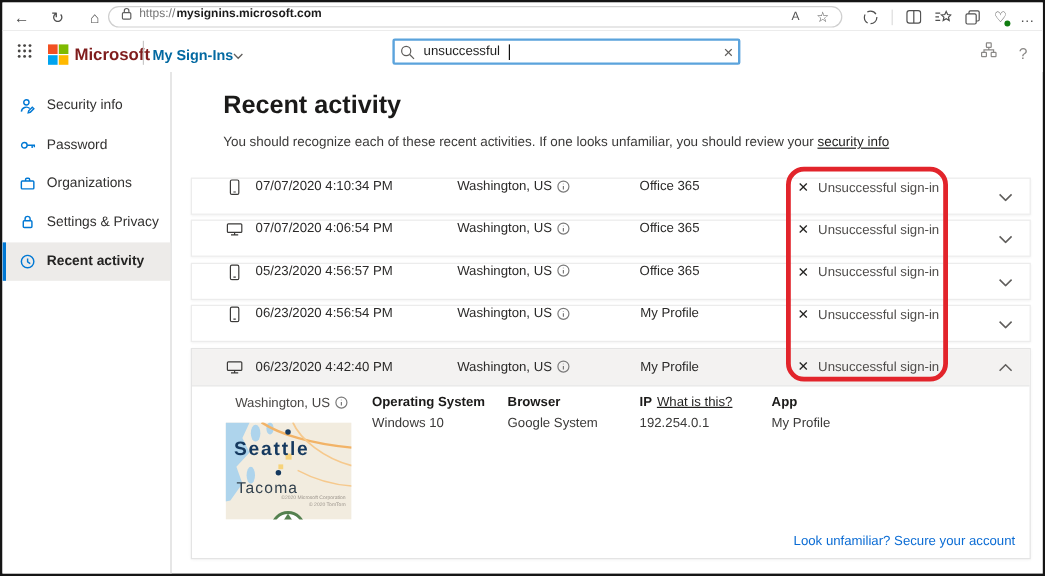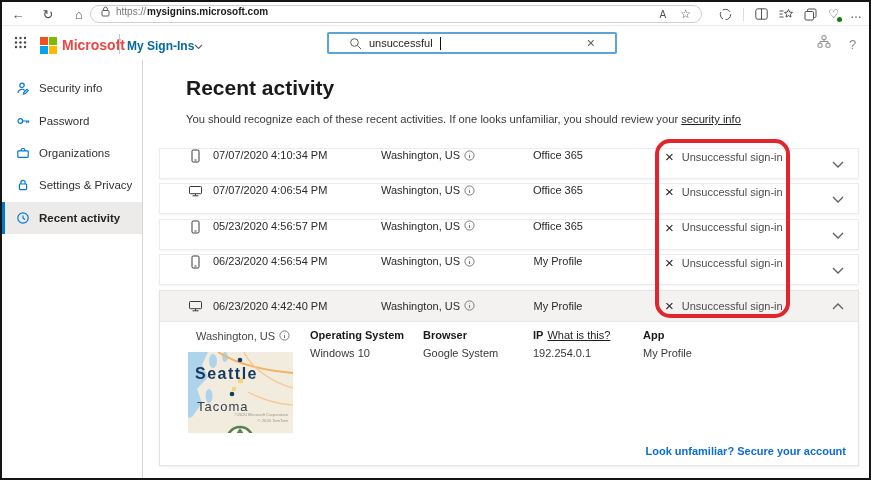--- a/index.html
+++ b/index.html
@@ -19,25 +19,25 @@
   .heart-wrap { position:relative; font-size:12px; }
   .heart-dot { position:absolute; right:-3px; bottom:-1px; width:5px; height:5px; border-radius:50%; background:#107c10; }
   .more { font-size:12px; letter-spacing:1px; }
 
   
   .appbar { position:absolute; top:24px; left:0; right:0; height:34px; background:#fff; }
   .waffle { position:absolute; left:12px; top:10px; }
   .mslogo { position:absolute; left:38px; top:11px; width:17px; height:17px; display:grid; grid-template-columns:8px 8px; grid-template-rows:8px 8px; gap:1px; }
   .mslogo div:nth-child(1){background:#f25022;} .mslogo div:nth-child(2){background:#7fba00;}
   .mslogo div:nth-child(3){background:#00a4ef;} .mslogo div:nth-child(4){background:#ffb900;}
-  .brand { position:absolute; left:60px; top:11px; font-size:14px; font-weight:700; color:#ef4444; }
+  .brand { position:absolute; left:60px; top:11px; font-size:14px; font-weight:700; color:#7f1d1d; }
   .hdr-div { position:absolute; left:117px; top:8px; width:1px; height:20px; background:#c8c8c8; }
   .app-title { position:absolute; left:125px; top:13px; font-size:12px; font-weight:700; color:#0369a1; }
   .title-chev { position:absolute; left:192px; top:18px; }
-  .searchbox { position:absolute; left:325px; top:6px; width:290px; height:22px; border:2px solid #5ba3dc; border-radius:2px; background:#fff; display:flex; align-items:center; padding:0 20px; gap:7px; }
+  .searchbox { position:absolute; left:325px; top:6px; width:290px; height:22px; border:2px solid #5ba3dc; border-radius:2px; background:#fff; display:flex; align-items:center; padding:0 4px; gap:7px; }
   .searchbox .q { font-size:11px; color:#1f1f1f; }
   .caret { width:1px; height:13px; background:#111; }
   .clear-x { margin-left:auto; font-size:14px; color:#5f5d5b; line-height:1; }
   .org-ico { position:absolute; left:815px; top:9px; }
   .help { position:absolute; left:847px; top:11px; font-size:13px; color:#8a8886; }
 
   
   .sidebar { position:absolute; top:58px; left:0; width:141px; bottom:0; border-right:1px solid #d6d6d6; padding-top:12px; background:#fff; }
   .s-item { display:flex; align-items:center; gap:9px; height:32.4px; padding-left:11px; font-size:11.5px; color:#323130; border-left:3px solid transparent; cursor:default; }
   .s-item.selected { background:#edebe9; border-left-color:#0078d4; font-weight:700; color:#252423; }
@@ -60,21 +60,21 @@
 
   .card { position:absolute; top:141.6px; left:0; width:700px; height:176px; background:#fff; border:1px solid #e4e4e4; box-shadow:0 1px 3px rgba(0,0,0,.07); }
   .card-header { position:relative; height:31px; background:#f3f2f1; border-bottom:1px solid #e8e8e8; display:flex; align-items:center; }
   .detail { position:relative; height:143px; }
   .d-loc { position:absolute; left:28px; top:8px; width:110px; display:flex; justify-content:center; align-items:center; gap:4px; font-size:11px; color:#484644; }
   .d-map { position:absolute; left:28px; top:30px; width:105px; height:99px; }
   .d-col { position:absolute; top:7px; font-size:11px; }
   .d-col .lbl { font-weight:700; color:#1b1a19; }
   .d-col .val { margin-top:6px; color:#3b3a39; }
   .d-col .lnk { font-weight:400; text-decoration:underline; color:#201f1e; margin-left:4px; }
-  .footer-link { position:absolute; right:12px; bottom:8px; font-size:11px; font-weight:700; color:#0b6cd4; }
+  .footer-link { position:absolute; right:12px; bottom:8px; font-size:11px; font-weight:400; color:#0b6cd4; }
 
   .annotation { position:absolute; left:653px; top:137px; width:135px; height:179px; border:4px solid #e2242b; border-radius:15px; pointer-events:none; z-index:40; }
 
   svg { display:block; }
 </style>
 </head>
 <body>
 
 <div class="screen">
 

